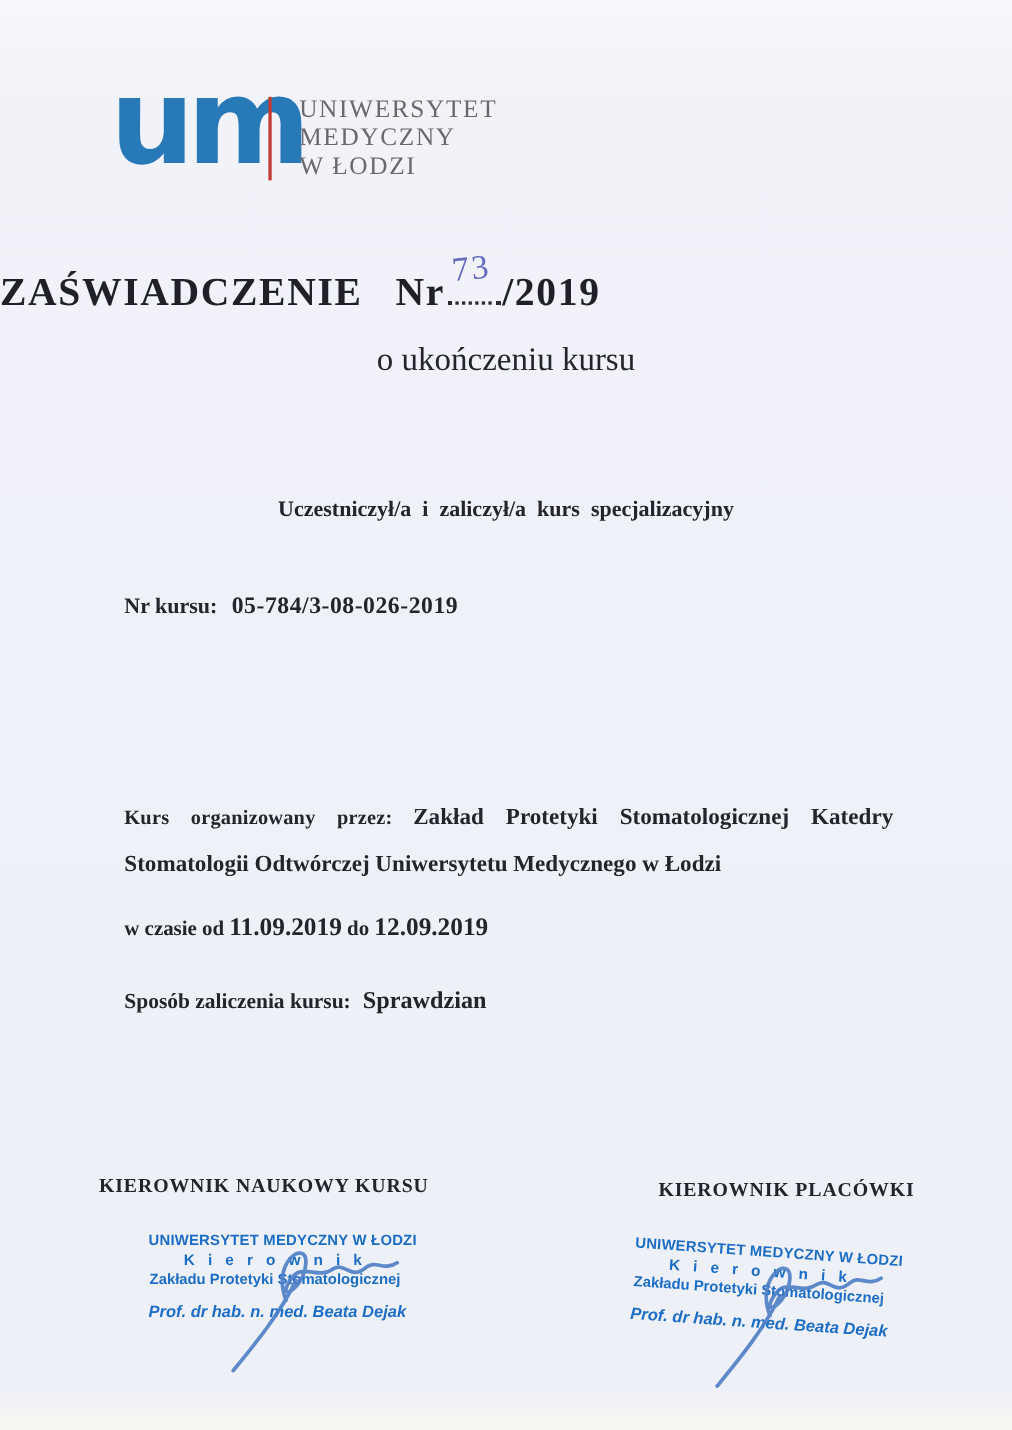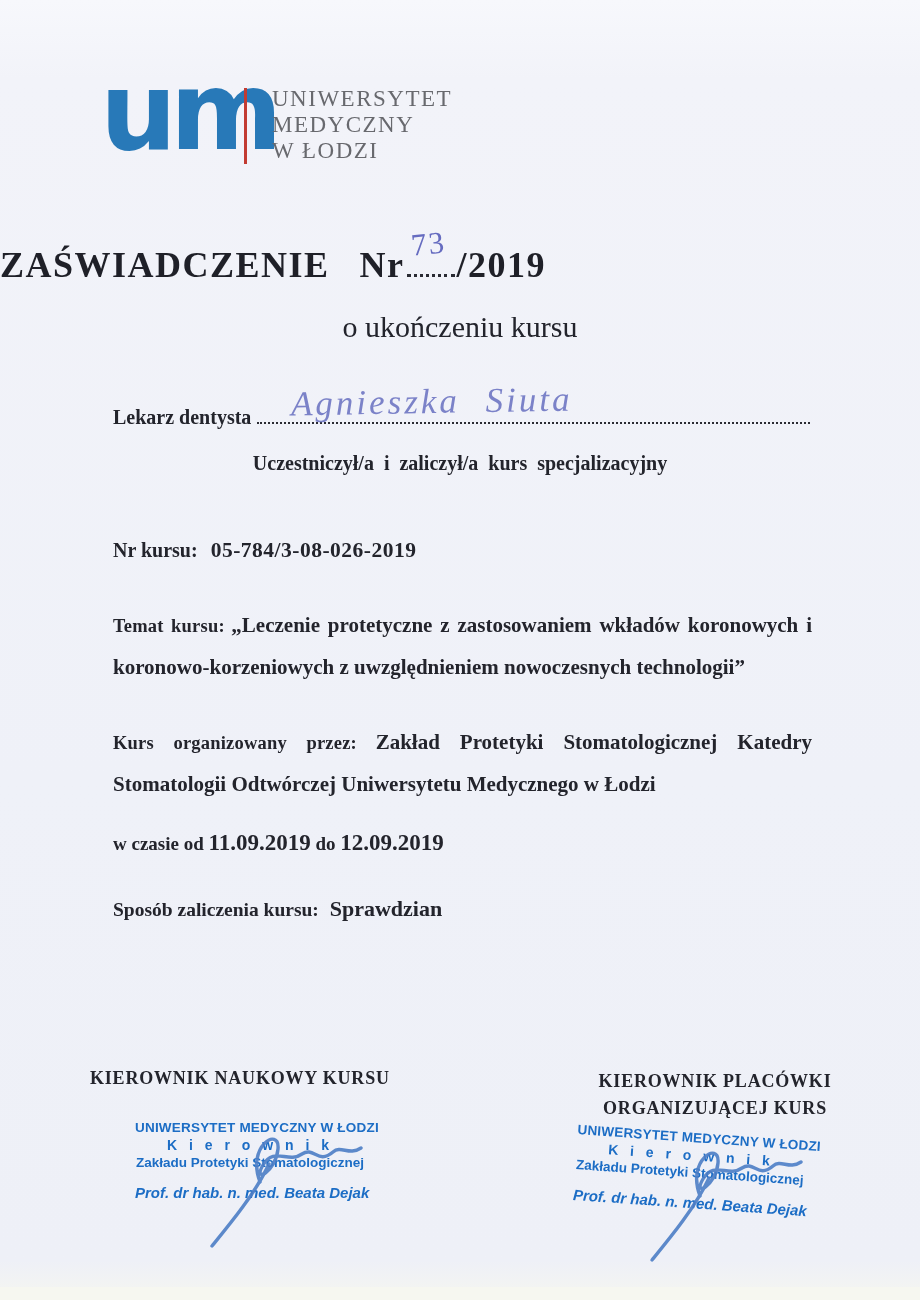--- a/index.html
+++ b/index.html
@@ -180,37 +180,28 @@
   <div class="abs title-line">
     <span>ZAŚWIADCZENIE</span>
     <span class="title-nr">Nr</span>
     <span class="nr-dots">
       <span class="nr-hand">73</span>
     </span>
     <span>/2019</span>
   </div>
   <div class="abs subtitle">o ukończeniu kursu</div>
 
-  <div class="abs recipient-row">
-    <span class="recipient-label">Lekarz dentysta</span>
-    <span class="recipient-dots"></span>
-    <span class="recipient-name">Agnieszka Siuta</span>
-  </div>
 
   <div class="abs statement">Uczestniczył/a i zaliczył/a kurs specjalizacyjny</div>
 
   <div class="abs course-nr">
     <span>Nr kursu:</span>
     <span class="value">05-784/3-08-026-2019</span>
   </div>
 
-  <div class="abs paragraph para-topic">
-    <span class="plabel">Temat kursu:</span>
-    <span class="pvalue">„Leczenie protetyczne z zastosowaniem wkładów koronowych i koronowo-korzeniowych z uwzględnieniem nowoczesnych technologii”</span>
-  </div>
 
   <div class="abs paragraph para-org">
     <span class="plabel">Kurs organizowany przez:</span>
     <span class="pvalue">Zakład Protetyki Stomatologicznej Katedry Stomatologii Odtwórczej Uniwersytetu Medycznego w Łodzi</span>
   </div>
 
   <div class="abs dates-row">
     <span>w czasie od</span>
     <span class="date">11.09.2019</span>
     <span>do</span>
@@ -218,21 +209,20 @@
   </div>
 
   <div class="abs completion-row">
     <span>Sposób zaliczenia kursu:</span>
     <span class="value">Sprawdzian</span>
   </div>
 
   <div class="abs head-left">KIEROWNIK NAUKOWY KURSU</div>
   <div class="abs head-right">
     <div>KIEROWNIK PLACÓWKI</div>
-    <div>ORGANIZUJĄCEJ KURS</div>
   </div>
 
   <div class="abs stamp stamp-left">
     <div class="l1">UNIWERSYTET MEDYCZNY W ŁODZI</div>
     <div class="l2">K i e r o w n i k</div>
     <div class="l3">Zakładu Protetyki Stomatologicznej</div>
     <div class="prof">Prof. dr hab. n. med. Beata Dejak</div>
   </div>
 
   <div class="abs stamp stamp-right">

